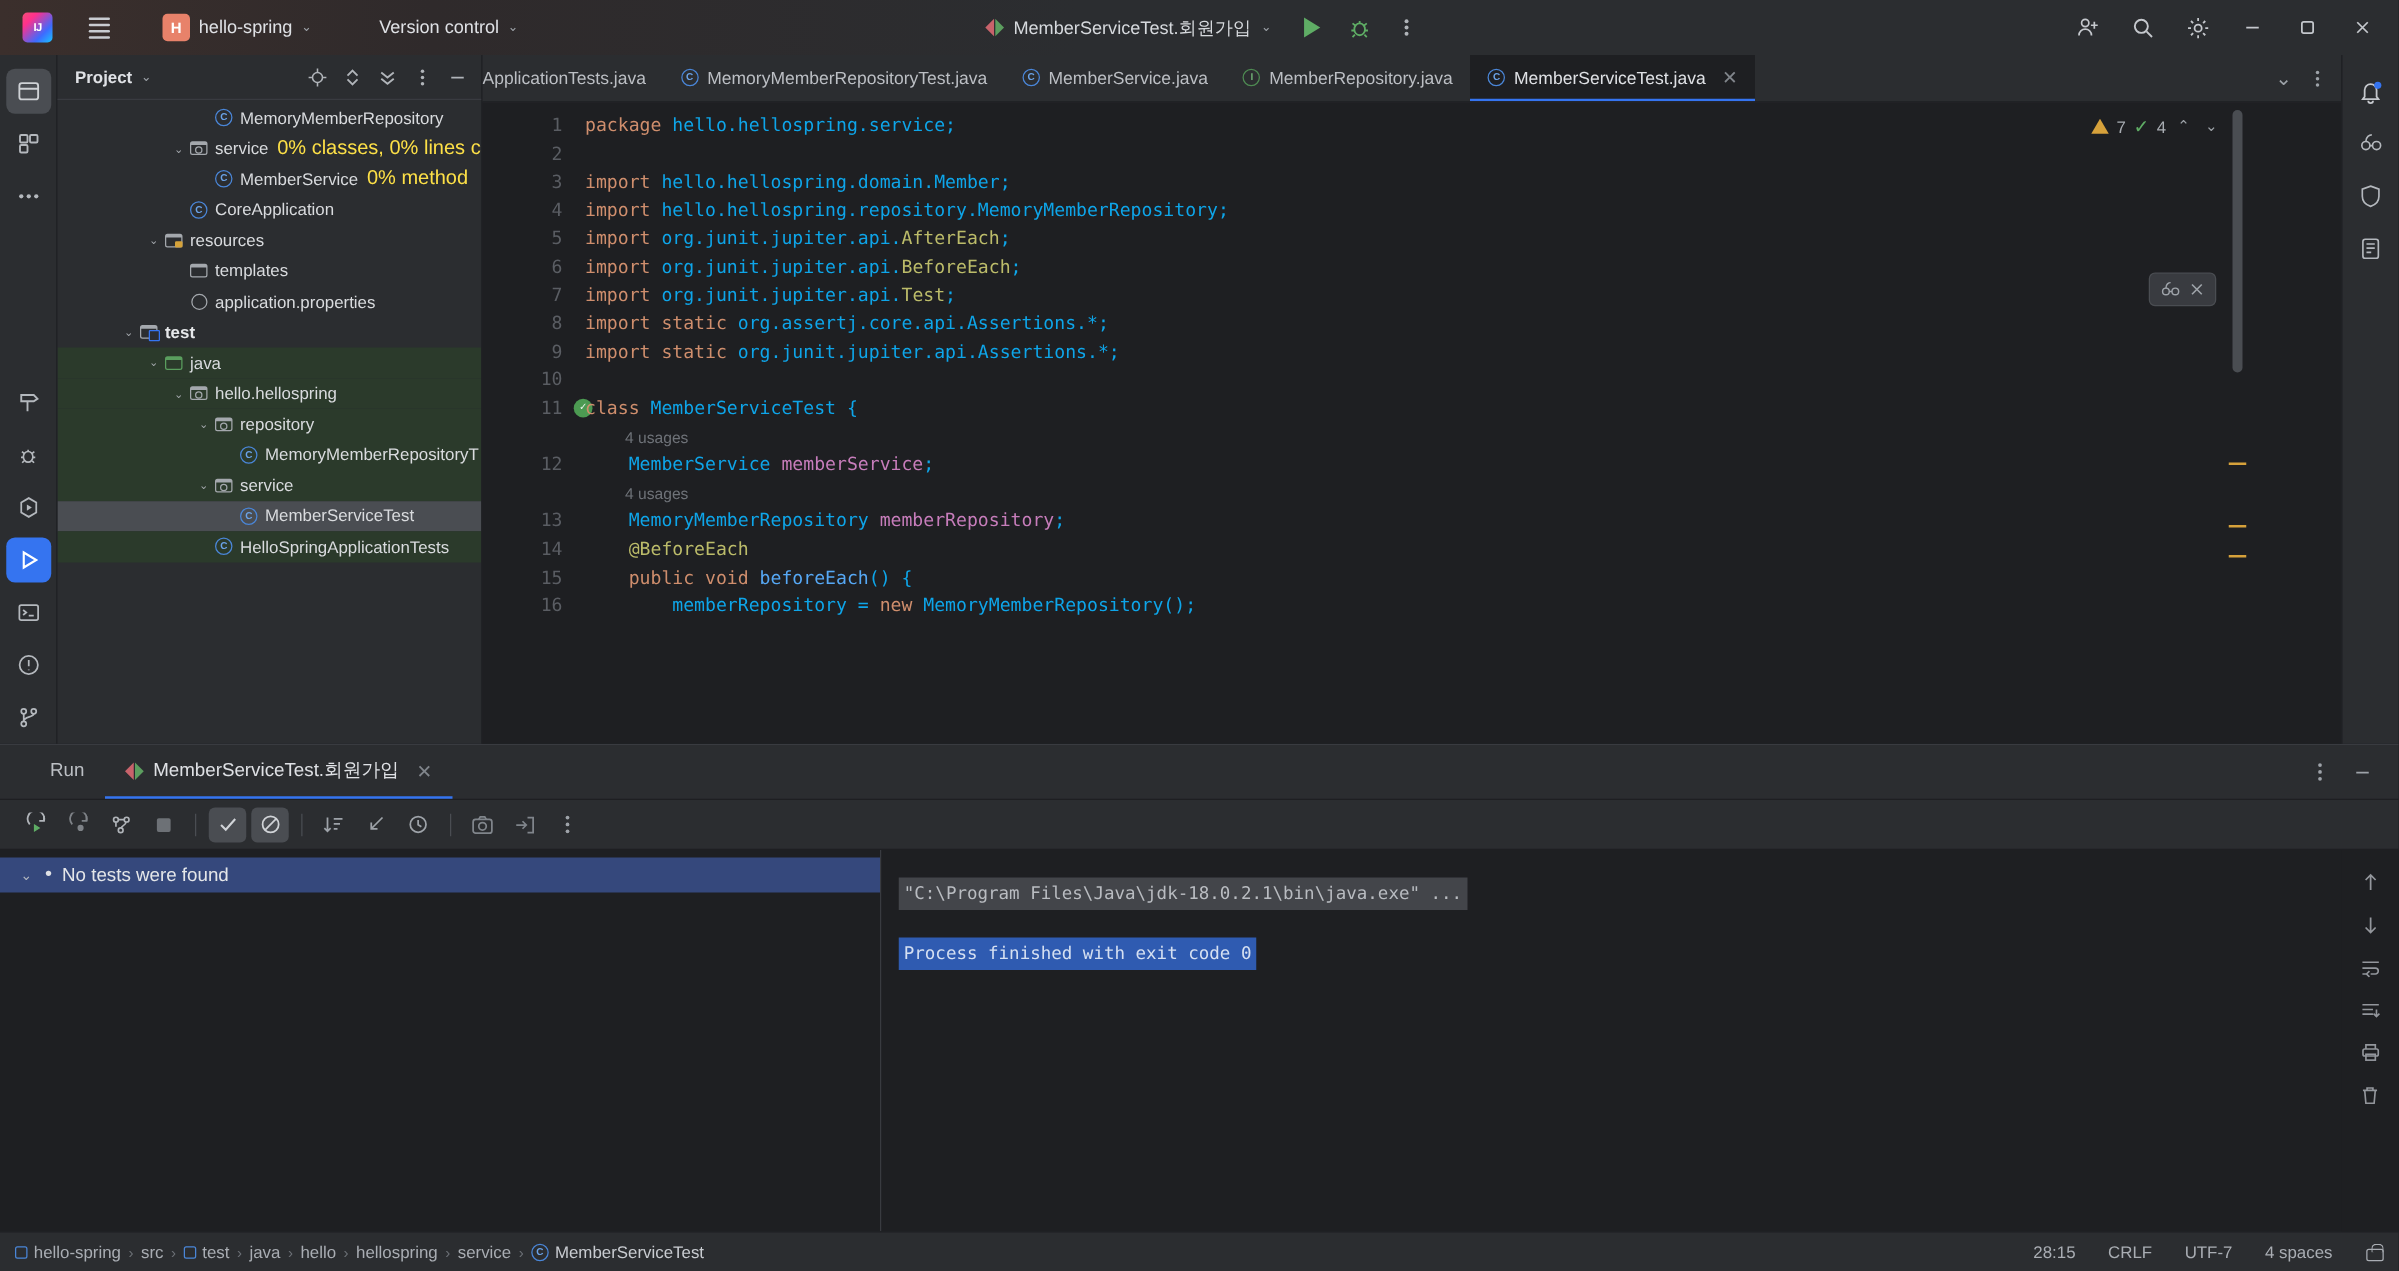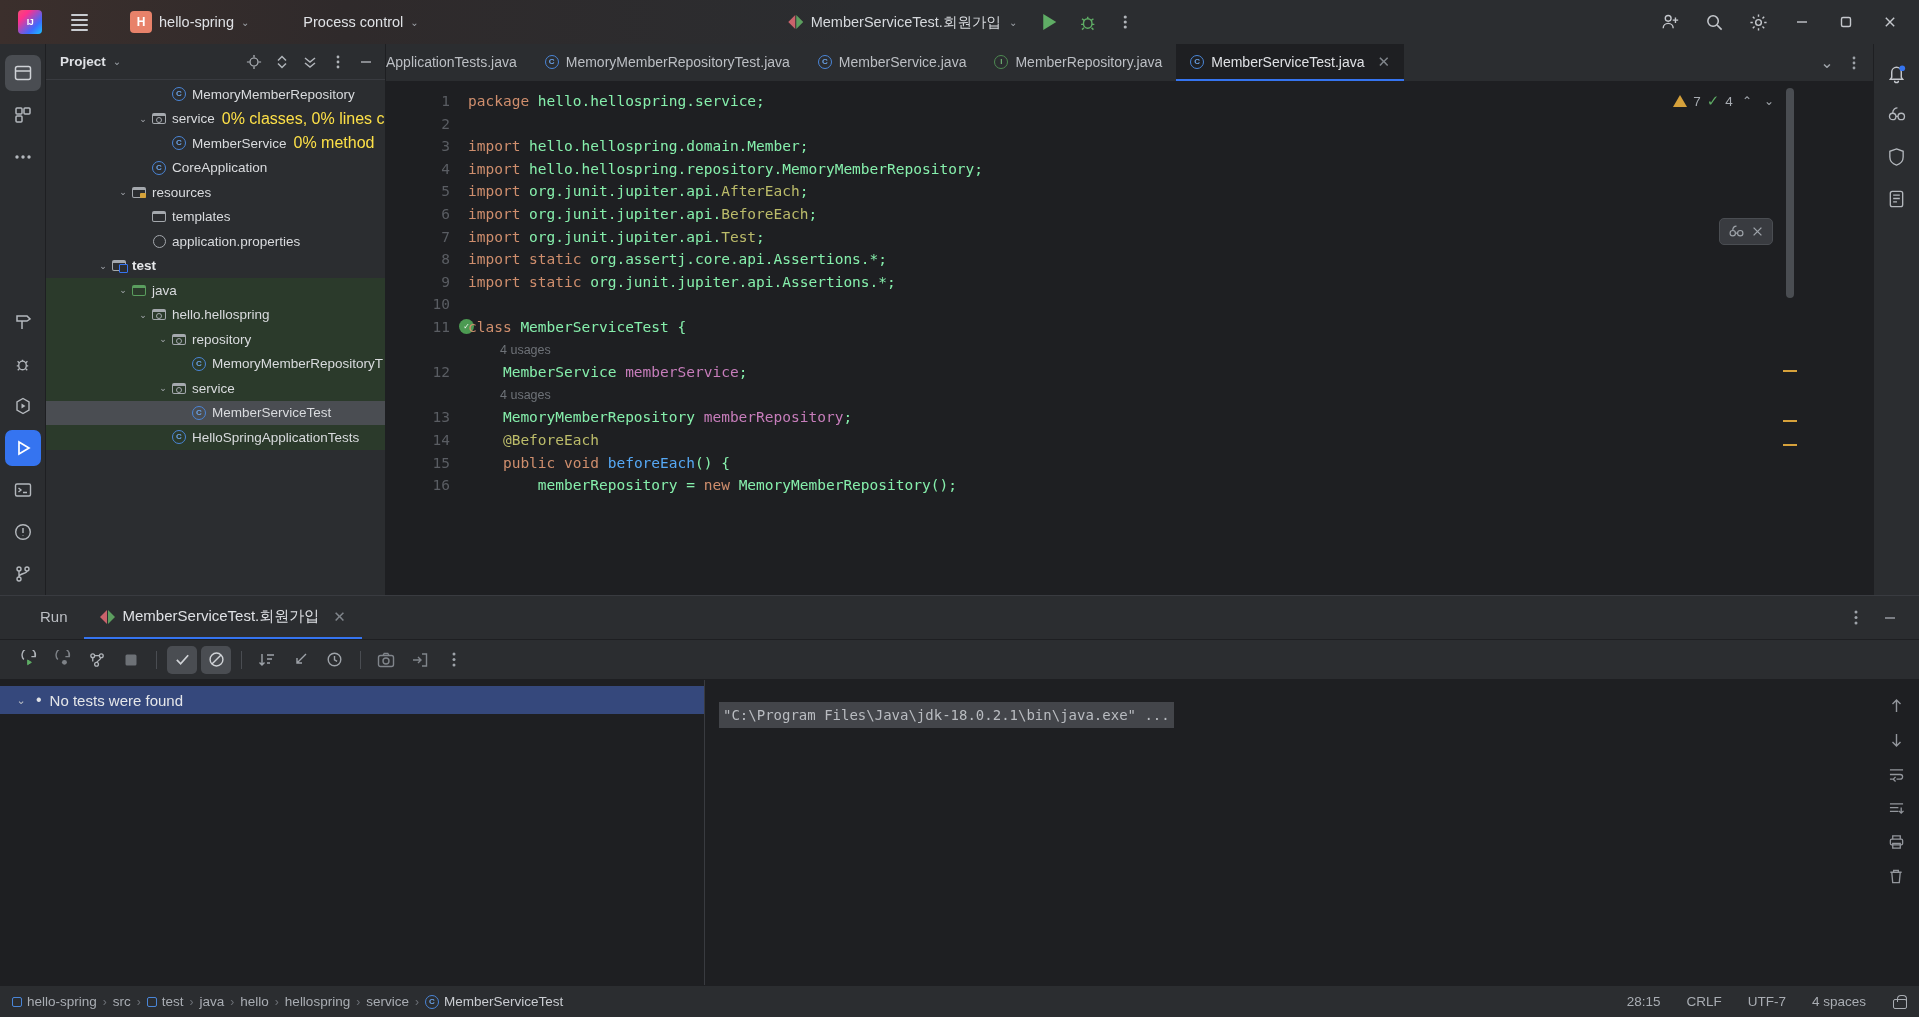--- a/index.html
+++ b/index.html
@@ -93,21 +93,21 @@
 
   .editor { flex:1;display:flex;position:relative;min-height:0;overflow:hidden;
             font-family:"DejaVu Sans Mono", monospace;font-size:14.5px; }
   .gutter { width:72px;flex:0 0 72px;text-align:right;color:#5a5d63;padding-top:8px;user-select:none;position:relative; }
   .gl { height:22.6px;line-height:22.6px;padding-right:8px;position:relative; }
   .runmark { position:absolute;right:-16px;top:3px;width:15px;height:15px;border-radius:50%;background:#4c9a52;display:flex;align-items:center;justify-content:center;color:#e9f5ea;font-size:9px; }
   .code { flex:1;padding-top:8px;padding-left:10px;overflow:hidden;position:relative;white-space:pre; }
   .cl { height:22.6px;line-height:22.6px; }
   .usage { height:22.6px;line-height:22.6px;color:#6e7278;font-size:12.5px;font-family:"Liberation Sans",sans-serif;padding-left:32px; }
   .kw{color:#cf8e6d;} .ann{color:#bcbc6a;} .fld{color:#c77dbb;}
-  .mth{color:#56a8f5;} .pl{color:#86efac;text-align:center;}
+  .mth{color:#56a8f5;} .pl{color:#0ea5e9;text-align:center;}
 
   .editor-badges { position:absolute;right:96px;top:10px;display:flex;align-items:center;gap:6px;font-family:"Liberation Sans",sans-serif;font-size:13.5px;z-index:3; }
   .warn-tri { width:0;height:0;border-left:7px solid transparent;border-right:7px solid transparent;border-bottom:12px solid #d6a13b;position:relative; }
   .badge-n { color:#a8acb2; }
   .check-ok { color:#5fad65;font-size:15px; }
   .arrow-btn { color:#9ea3a9;font-size:12px;cursor:pointer;padding:0 3px; }
   .minimap { position:absolute;right:76px;top:0;bottom:0;width:16px; }
   .mm-thumb { position:absolute;right:3px;top:6px;width:8px;height:210px;background:#4a4d52;border-radius:4px; }
   .mm-mark { position:absolute;right:0;width:14px;height:2px;background:#d6a13b; }
   .editor-float { position:absolute;right:100px;top:136px;display:flex;align-items:center;gap:6px;background:#393b40;border:1px solid #4a4d52;border-radius:5px;padding:5px 8px;z-index:4; }
@@ -165,21 +165,21 @@
           <i></i>
           <i></i>
           <i></i>
         </div>
       <div class="proj-chip">
         <div class="proj-badge">H</div>
         <span class="proj-name">hello-spring</span>
         <span class="chev">⌄</span>
       </div>
       <div class="vcs">
-        <span>Process control</span>
+        <span>Version control</span>
         <span class="chev">⌄</span>
       </div>
     </div>
 
     <div class="tb-center">
       <div class="runcfg">
         <span class="runcfg-ico"></span>
         <span class="runcfg-text">MemberServiceTest.회원가입</span>
         <span class="chev">⌄</span>
       </div>
@@ -696,20 +696,21 @@
         <div class="tt-row">
           <span class="arrow">⌄</span>
           <span class="tt-dot">•</span>
           <span>No tests were found</span>
         </div>
       </div>
 
       <div class="console">
         <div><span class="con-line con-cmd">"C:\Program Files\Java\jdk-18.0.2.1\bin\java.exe" ...</span></div>
         <div class="con-gap"></div>
+        <div><span class="con-line con-fin">Process finished with exit code 0</span></div>
 
         <div class="con-rail">
           <div class="cr-ico">
             <svg width="15" height="18" viewBox="0 0 14 18" fill="none" stroke="#93969c" stroke-width="1.4">
                 <path d="M7 15V3M3 7l4-4 4 4"></path>
               </svg>
           </div>
           <div class="cr-ico">
             <svg width="15" height="18" viewBox="0 0 14 18" fill="none" stroke="#93969c" stroke-width="1.4">
                 <path d="M7 3v12M3 11l4 4 4-4"></path>

